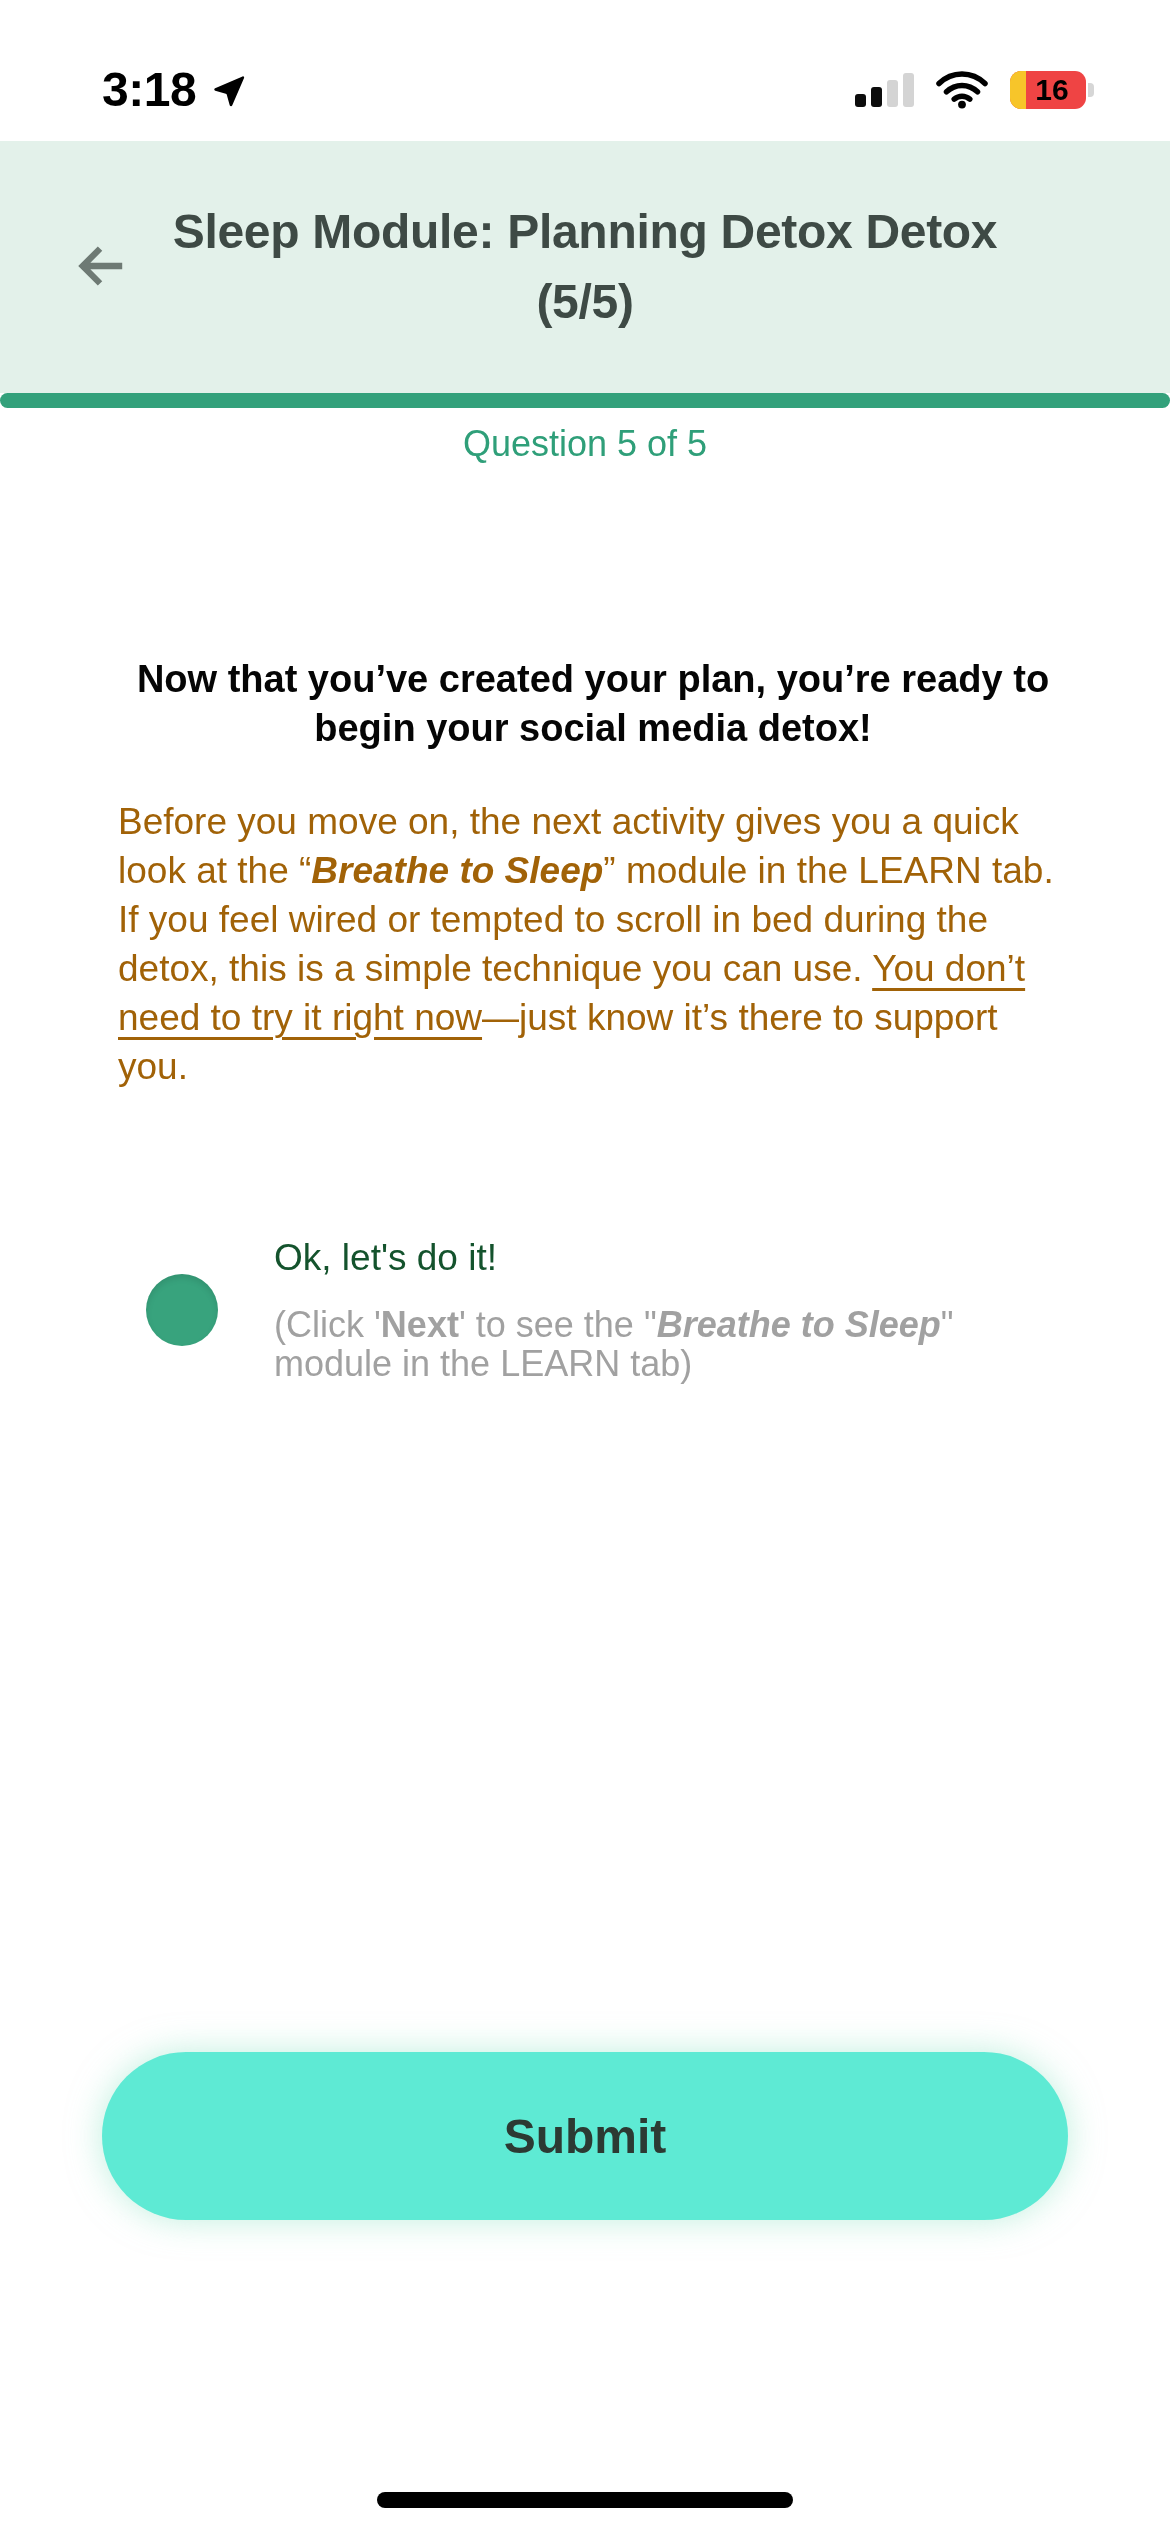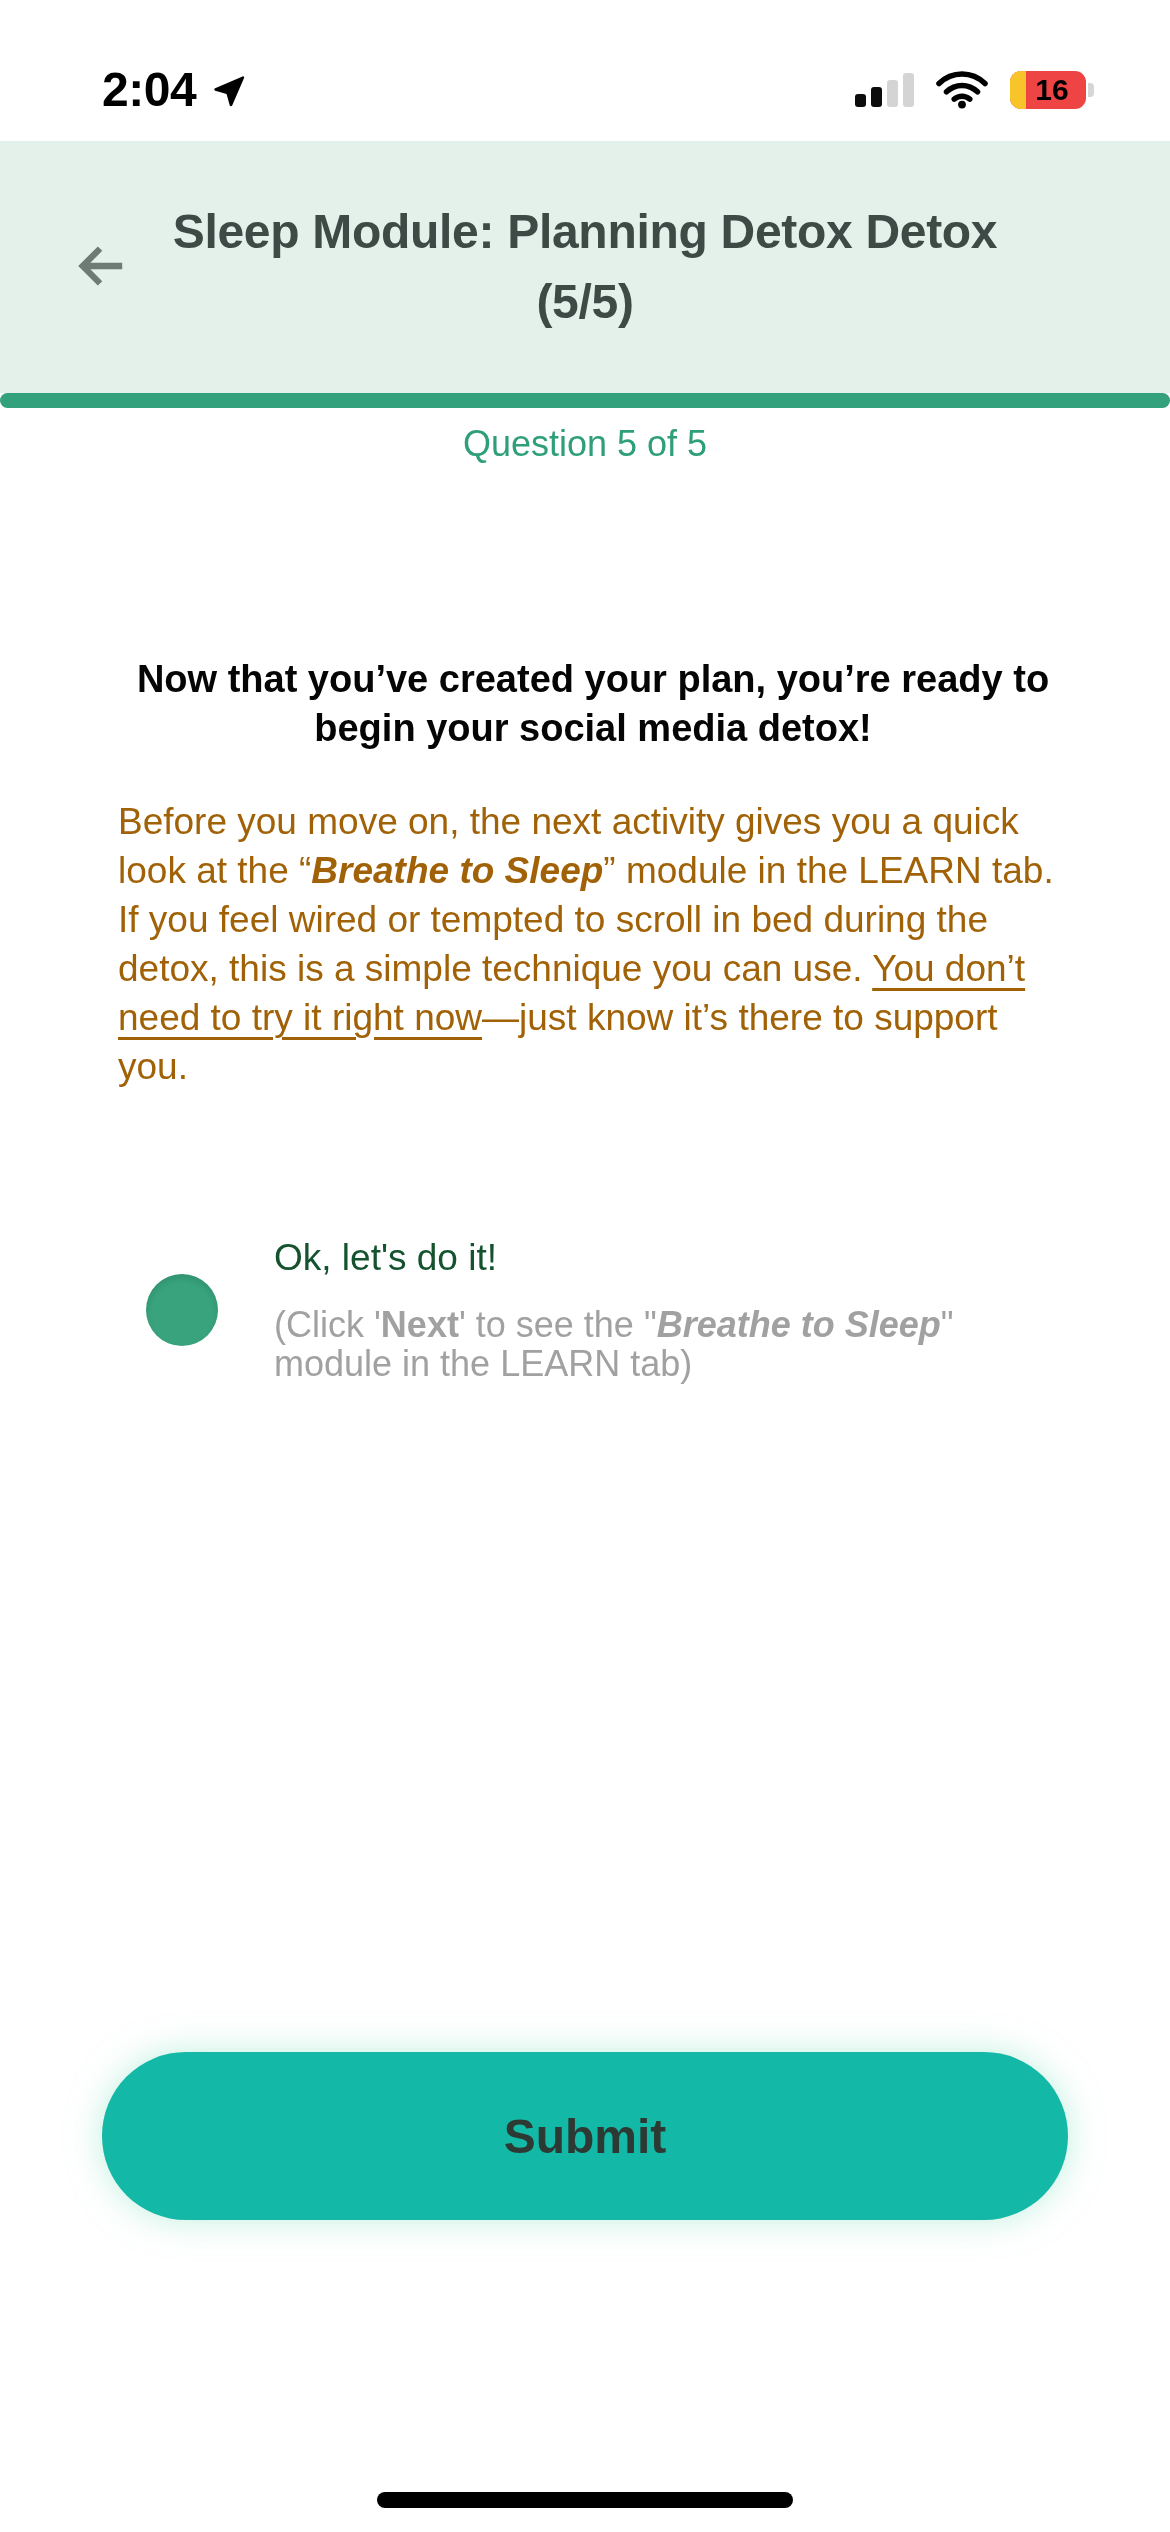--- a/index.html
+++ b/index.html
@@ -186,21 +186,21 @@
     font-family: inherit;
     font-size: 48px;
     font-weight: 700;
     display: flex;
     align-items: center;
     justify-content: center;
     cursor: pointer;
   }
   .btn-back { background: #e1e1e1; color: #2d2d2d; }
   .btn-submit {
-    background: #14b8a6;
+    background: #5eead4;
     color: #2c3a33;
     box-shadow: 0 0 34px rgba(140, 226, 194, 0.55);
   }
 
   
   .home-indicator {
     position: absolute;
     bottom: 24px;
     left: 377px;
     width: 416px;
@@ -209,21 +209,21 @@
     background: #000;
   }
 </style>
 </head>
 <body>
 
 <div class="phone">
 
   <div class="status-bar">
     <div class="status-left">
-      <span class="status-time">2:04</span>
+      <span class="status-time">3:18</span>
       <svg class="loc-icon" viewBox="0 0 24 24">
         <path d="M21.7 2.3 L3.4 10.1 c-.8.35-.72 1.5.12 1.72 l7.0 1.95 c.33.09.58.34.67.67 l1.95 7.0 c.23.84 1.37.92 1.72.12 L22.7 3.3 c.3-.7-.4-1.3-1.0-1.0 Z" fill="#000"></path>
       </svg>
     </div>
     <div class="status-right">
       <div class="cell-bars">
         <div class="bar b1"></div>
           <div class="bar b2"></div>
           <div class="bar b3"></div>
           <div class="bar b4"></div>

